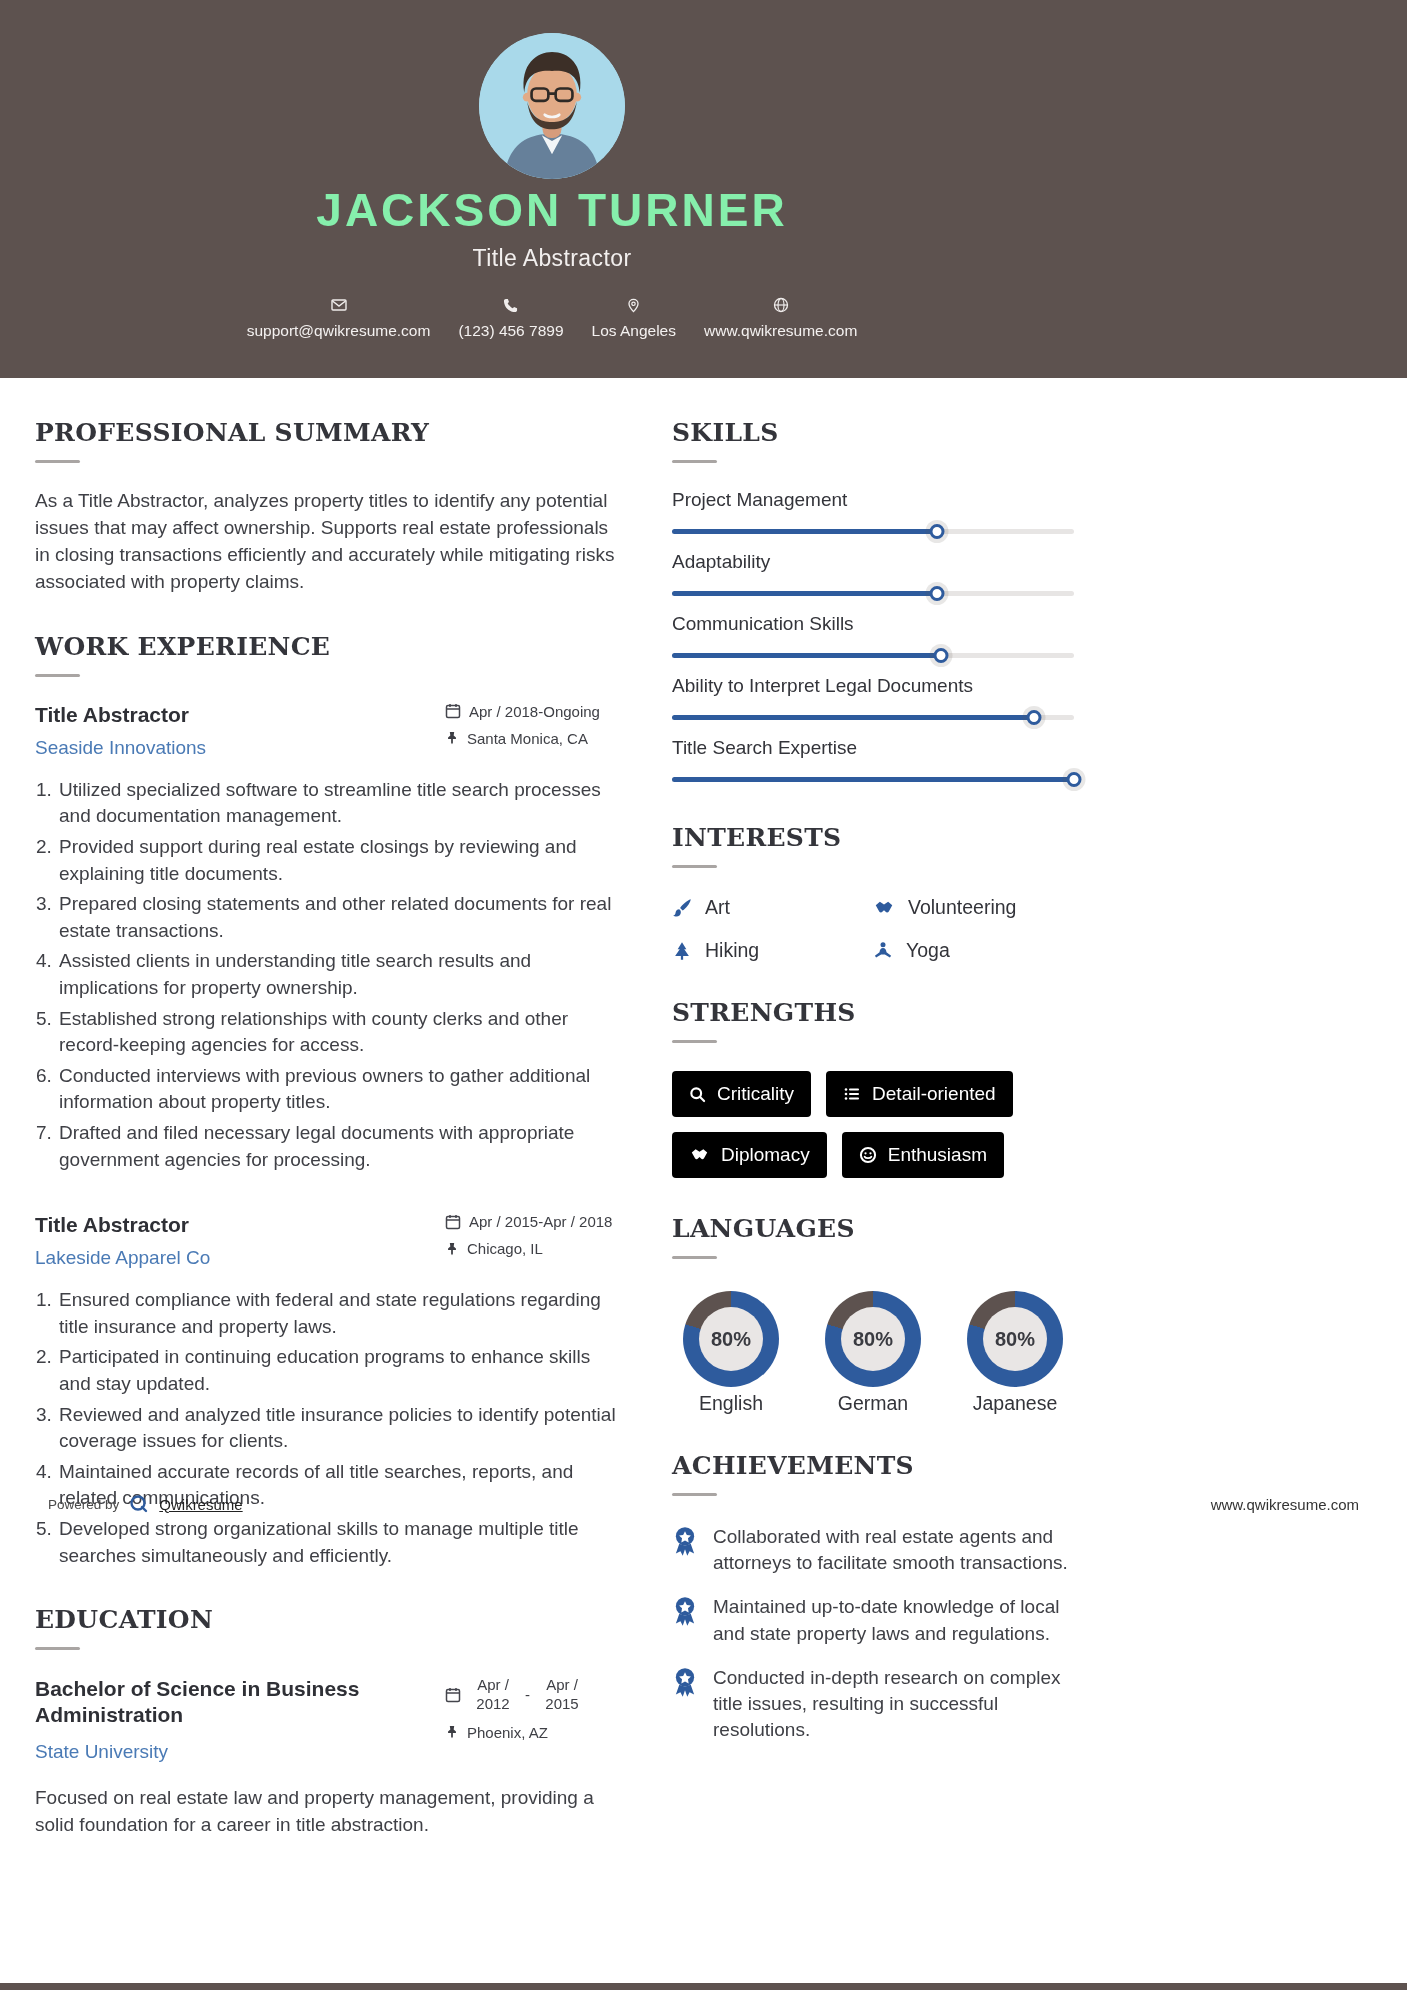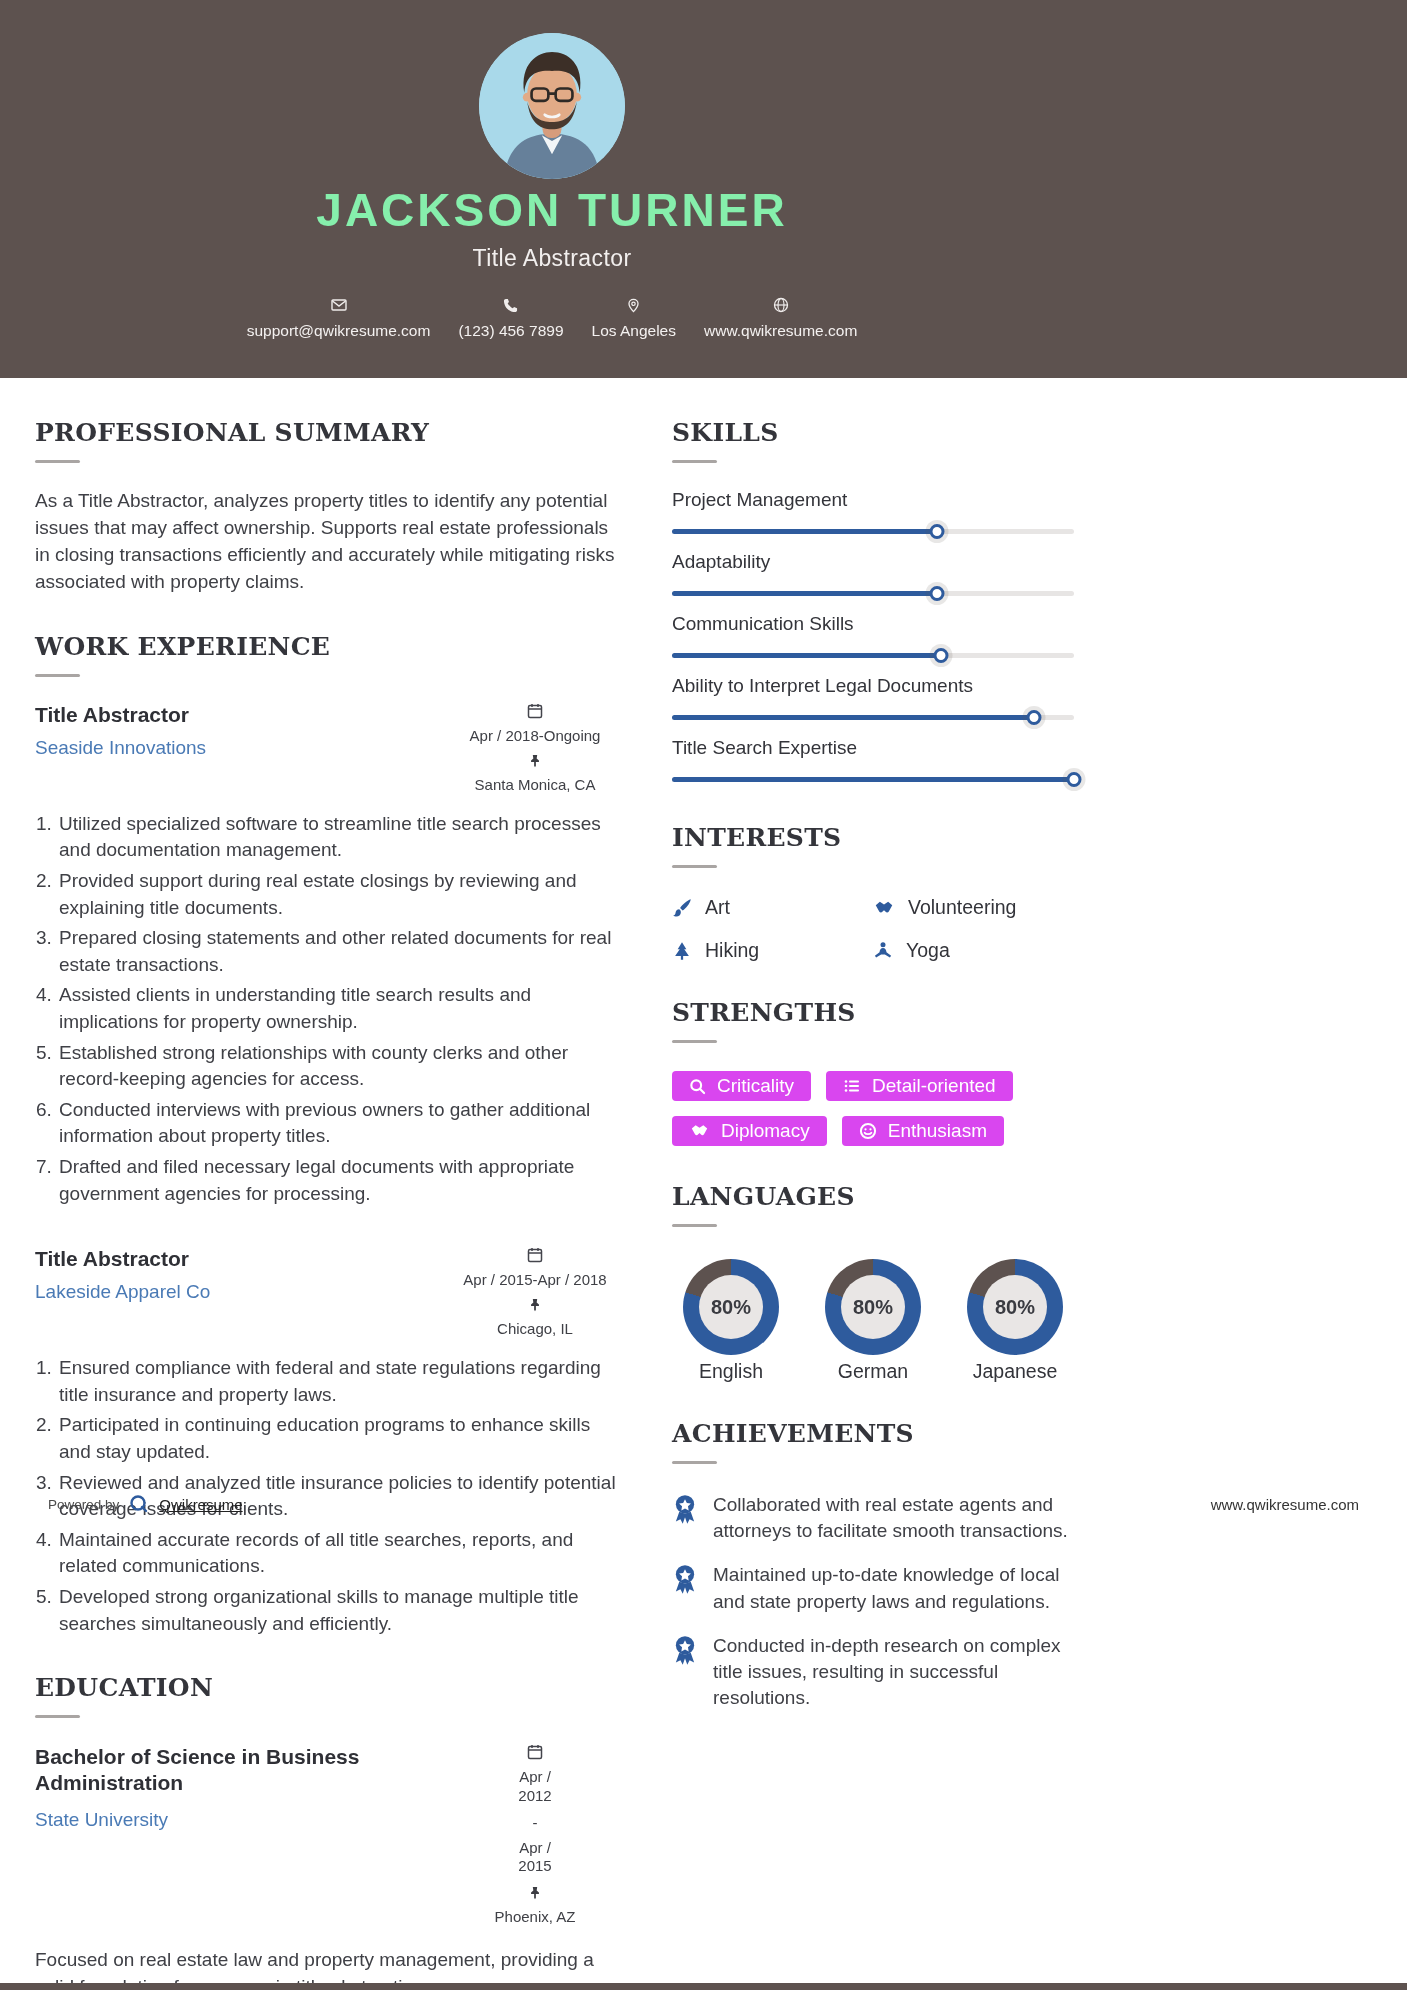--- a/index.html
+++ b/index.html
@@ -29,21 +29,21 @@
 
   .summary-text { margin-top:25px; font-size:19px; line-height:1.42; }
 
   .job { margin-top:26px; }
   .job + .job { margin-top:40px; }
   .job-head { display:flex; justify-content:space-between; }
   .job-left { flex:1; padding-right:16px; }
   .job-title-line { font-size:21px; font-weight:700; color:#2f3036; }
   .company { margin-top:10px; font-size:19px; color:#4a7ab5; cursor:pointer; }
   .meta { width:180px; flex:none; font-size:15px; color:#3f4046; }
-  .meta-line { display:flex; justify-content:flex-start; align-items:center; gap:8px;flex-direction:column; }
+  .meta-line { display:flex; justify-content:flex-start; align-items:center; gap:8px; }
   .meta-line + .meta-line { margin-top:10px; }
   .date-wrap { display:inline-block; width:48px; text-align:center; line-height:1.25; }
   ol.bullets { margin:18px 0 0; padding-left:22px; font-size:19px; line-height:1.4; }
   ol.bullets li { margin-bottom:4px; padding-left:2px; }
 
   .edu-head { display:flex; justify-content:space-between; margin-top:26px; }
   .degree { flex:1; padding-right:20px; font-size:21px; font-weight:700; color:#2f3036; line-height:1.25; }
   .school { margin-top:12px; font-size:19px; color:#4a7ab5; cursor:pointer; }
   .edu-desc { margin-top:22px; font-size:19px; line-height:1.42; }
 
@@ -58,22 +58,22 @@
            border:3.5px solid #2e5b9d; transform:translateX(-50%);
            box-shadow:0 0 0 4px rgba(93,82,79,.14); cursor:pointer; }
 
   
   .interests-grid { margin-top:28px; display:grid; grid-template-columns:1fr 1fr; row-gap:20px; font-size:19.5px; color:#33343a; }
   .interest { display:flex; align-items:center; gap:13px; }
   .interest svg { flex:none; }
 
   
   .badges { margin-top:28px; display:flex; flex-wrap:wrap; gap:15px; }
-  .badge { display:flex; align-items:center; gap:11px; background:#d946ef; color:#fff;
-           font-size:19px; padding:4px 17px; border-radius:4px; cursor:pointer; }
+  .badge { display:flex; align-items:center; gap:11px; background:#000000; color:#fff;
+           font-size:19px; padding:12px 17px; border-radius:4px; cursor:pointer; }
   .badge svg { flex:none; }
 
   
   .langs { margin-top:32px; display:flex; justify-content:space-between; }
   .lang { width:118px; }
   .donut { width:96px; height:96px; border-radius:50%; margin:0 auto; display:flex; align-items:center; justify-content:center; }
   .donut-hole { width:64px; height:64px; border-radius:50%; background:#e9e6e5; display:flex; align-items:center; justify-content:center;
                 font-size:20px; font-weight:700; color:#3a3b41; }
   .lang-label { text-align:center; margin-top:5px; font-size:19.5px; color:#33343a; }
 

